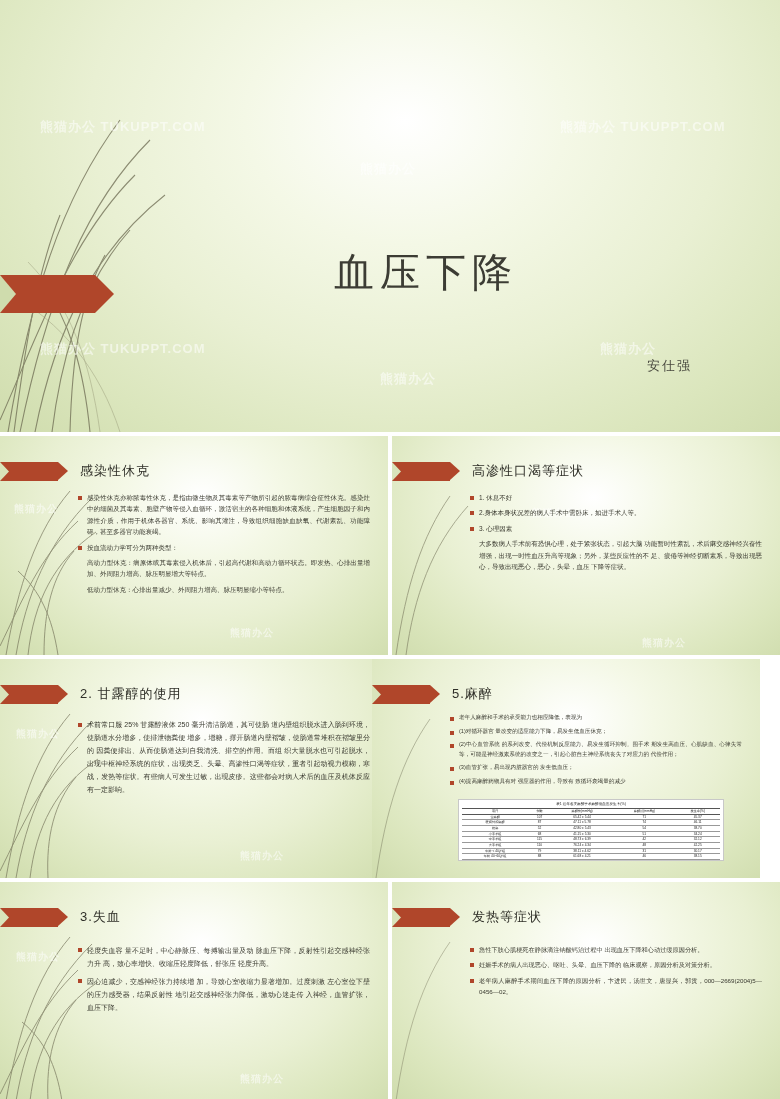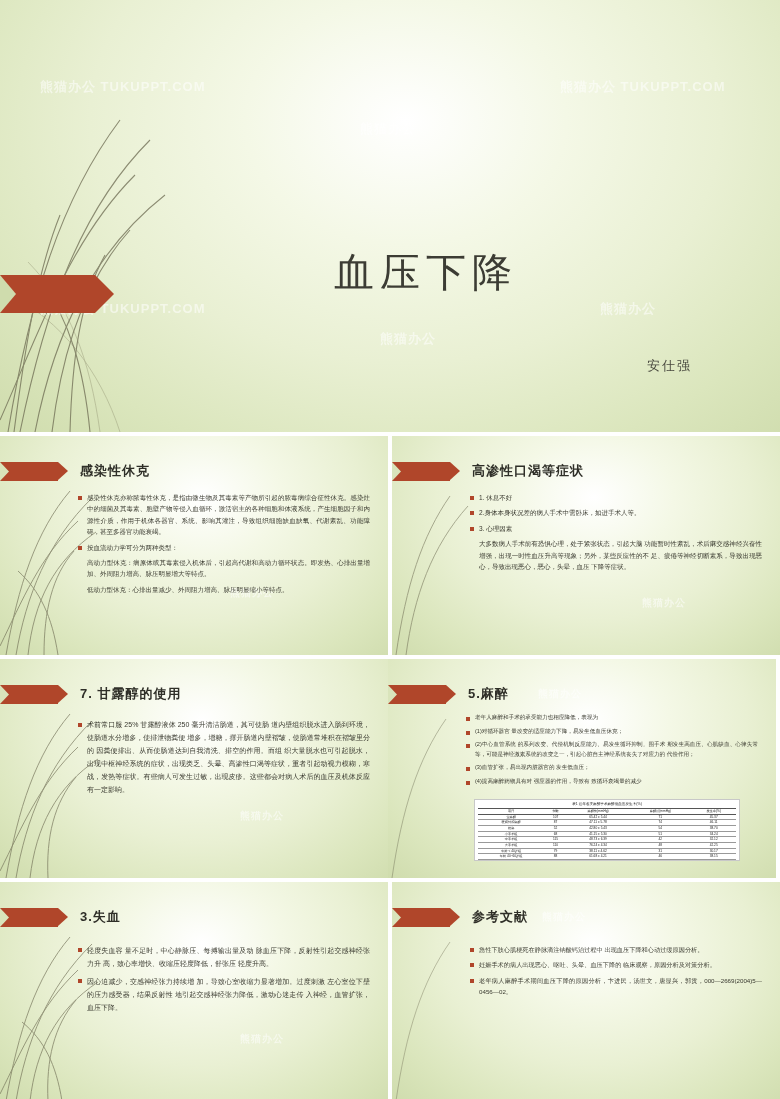--- a/index.html
+++ b/index.html
@@ -25,20 +25,21 @@
   }
   .wm{
     position:absolute;
     color:rgba(255,255,255,0.55);
     font-size:13px;
     font-weight:bold;
     letter-spacing:1px;
     white-space:nowrap;
     transform:rotate(0deg);
     pointer-events:none;
+    margin-top:40px;
   }
 
   
   #slide-title{left:0;top:0;width:780px;height:432px;}
   .title-main{
     position:absolute;left:0;top:245px;width:780px;text-align:center;
     font-size:40px;color:#3c3c34;letter-spacing:6px;
     font-family:Liberation Serif, serif;
     margin-left:36px;
   }
@@ -62,41 +63,41 @@
     background:#cfdcad;
     clip-path:polygon(0 0,100% 50%,0 100%);
   }
   #title-ribbon{left:0;top:275px;width:95px;height:38px;}
 
   
   .cslide{width:388px;height:219px;}
   #s1{left:0;  top:436px;}
   #s2{left:392px;top:436px;}
   #s3{left:0;  top:659px;}
-  #s4{left:388px;top:659px;}
+  #s4{left:372px;top:659px;}
   #s5{left:0;  top:882px;}
   #s6{left:392px;top:882px;}
 
   .cs-ribbon{
     position:absolute;left:0;top:26px;width:58px;height:19px;background:#b0462a;
   }
   .cs-ribbon:after{
     content:"";position:absolute;right:-10px;top:0;
     border-left:10px solid #b0462a;
     border-top:9.5px solid transparent;
     border-bottom:9.5px solid transparent;
   }
   .cs-ribbon .notch{
     position:absolute;left:0;top:0;height:100%;width:9px;
     background:#d9e4bb;
     clip-path:polygon(0 0,100% 50%,0 100%);
   }
   .cs-title{
     position:absolute;left:80px;top:26px;
-    font-size:13px;color:#2f2f28;font-weight:bold;letter-spacing:1px;
+    font-size:13px;color:#2f2f28;font-weight:normal;letter-spacing:1px;
   }
   .cs-body{
     position:absolute;left:78px;top:56px;right:18px;
     font-size:6.5px;line-height:1.75;color:#3a3a30;
     text-align:justify;
   }
   .cs-body p{margin:0 0 4px 0;position:relative;padding-left:9px;}
   .cs-body p.bullet:before{
     content:"";position:absolute;left:0;top:4px;
     width:4px;height:4px;background:#b0462a;
@@ -211,21 +212,21 @@
         <path d="M0 212 C 22 168, 40 124, 78 88"></path>
         <path d="M30 219 C 36 168, 56 128, 98 100"></path>
         <path d="M48 219 C 46 178, 54 144, 76 118"></path>
       </g>
     </svg>
     <div class="wm" style="left:16px;top:28px;font-size:10px;">熊猫办公</div>
     <div class="wm" style="left:240px;top:150px;font-size:10px;">熊猫办公</div>
     <div class="cs-ribbon">
         <div class="notch"></div>
       </div>
-    <div class="cs-title">7. 甘露醇的使用</div>
+    <div class="cs-title">2. 甘露醇的使用</div>
     <div class="cs-body" style="top:60px;font-size:7px;line-height:1.85;">
       <p class="bullet">术前常口服 25% 甘露醇液体 250 毫升清洁肠道，其可使肠  道内壁组织脱水进入肠到环境，使肠道水分增多，使排泄物粪便  增多，增糖，撑开肠道内壁褶皱，使肠道常堆积在褶皱里分的  因粪便排出、从而使肠道达到自我清洗、排空的作用。而组  织大量脱水也可引起脱水，出现中枢神经系统的症状，出现类乏、头晕、高渗性口渴等症状，重者引起动视力模糊，寒战，发热等症状。有些病人可发生过敏，出现皮疹。这些都会对病人术后的血压及机体反应有一定影响。</p>
     </div>
   </div>
 
   <div class="slide cslide" id="s4">
     <svg class="grass" viewBox="0 0 388 219" preserveAspectRatio="none">
       <g stroke="#6d6b52" fill="none" stroke-width="0.8" opacity="0.55">
         <path d="M4 219 C 14 150, 30 100, 58 60"></path>
       </g>
@@ -351,21 +352,21 @@
   <div class="slide cslide" id="s6">
     <svg class="grass" viewBox="0 0 388 219" preserveAspectRatio="none">
       <g stroke="#6d6b52" fill="none" stroke-width="0.8" opacity="0.5">
         <path d="M4 219 C 14 150, 30 100, 58 60"></path>
       </g>
     </svg>
     <div class="wm" style="left:150px;top:28px;font-size:10px;">熊猫办公</div>
     <div class="cs-ribbon">
         <div class="notch"></div>
       </div>
-    <div class="cs-title">参考文献</div>
+    <div class="cs-title">发热等症状</div>
     <div class="cs-body" style="top:62px;font-size:6.2px;line-height:1.85;">
       <p class="bullet">急性下肢心肌梗死在静脉滴注钠酸钙治过程中  出现血压下降和心动过缓原因分析。</p>
       <p class="bullet">妊娠手术的病人出现恶心、呕吐、头晕、血压下降的  临床观察，原因分析及对策分析。</p>
       <p class="bullet">老年病人麻醉手术期间血压下降的原因分析，卞进民，汤世文，唐显兴，郭贯，000—2669(2004)5—0456—02。</p>
     </div>
   </div>
 
 </div>
 
 </body></html>

